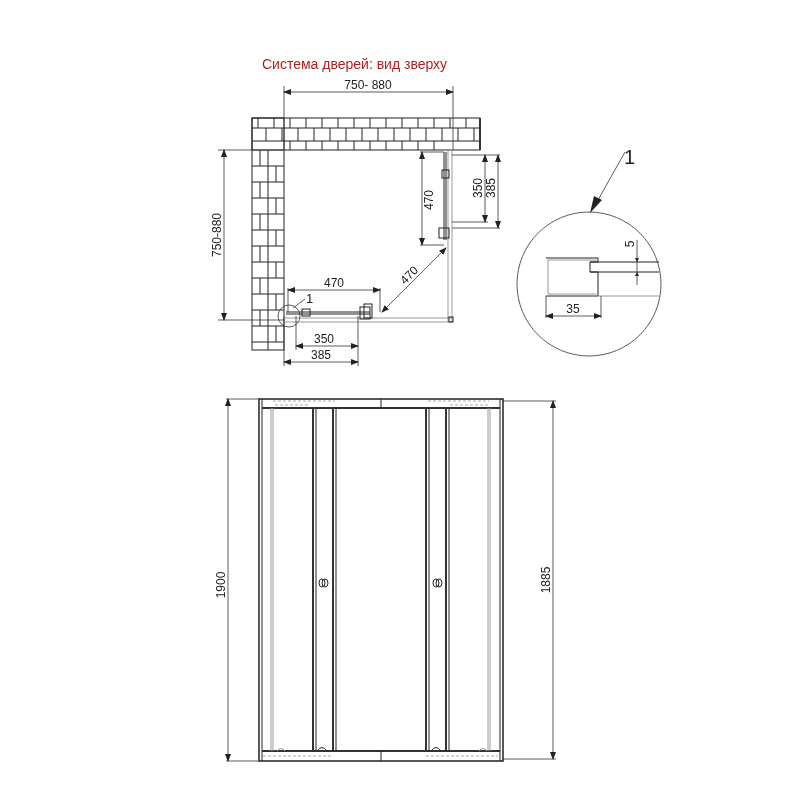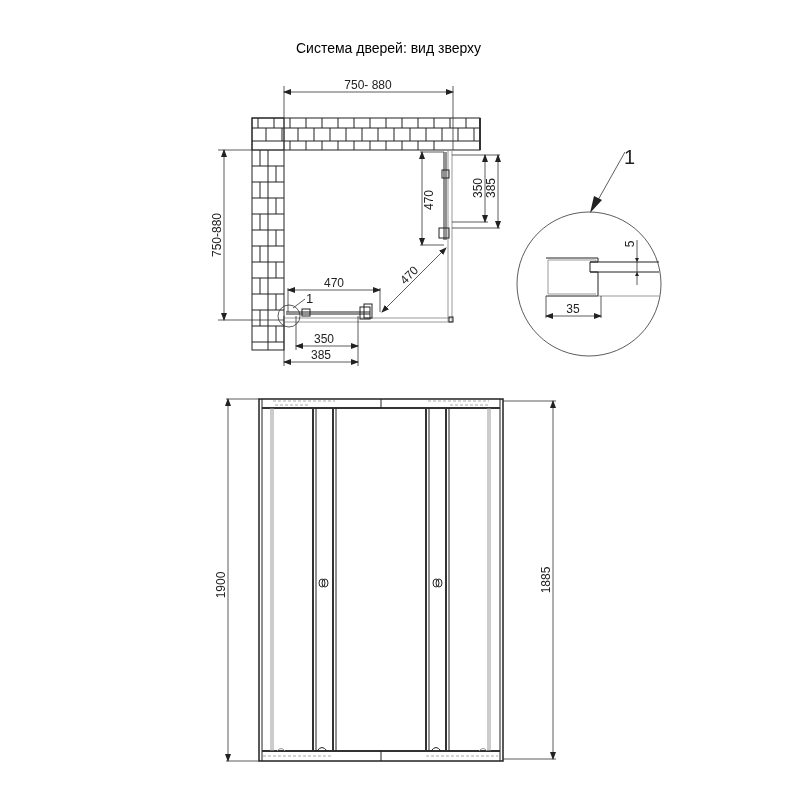--- a/index.html
+++ b/index.html
@@ -1,18 +1,18 @@
 <!DOCTYPE html>
 <html><head>
   <meta charset="utf-8">
   <style>
     html, body { margin: 0; padding: 0; background: #ffffff; }
     body { width: 800px; height: 800px; position: relative; overflow: hidden; font-family: "Liberation Sans", sans-serif; }
     svg { position: absolute; left: 0; top: 0; }
-    .title { position: absolute; left: 262px; top: 40px; font-size: 14px; color: #000000; white-space: nowrap; margin-left: 34px; }
+    .title { position: absolute; left: 262px; top: 56px; font-size: 14px; color: #b91c1c; white-space: nowrap; }
     .dim { font-family: "Liberation Sans", sans-serif; font-size: 12px; fill: #222; }
     .callout { font-family: "Liberation Sans", sans-serif; fill: #222; }
     .ln { stroke: #222; fill: none; stroke-width: 1; }
     .thin { stroke: #333; fill: none; stroke-width: 0.8; }
     .gray { stroke: #999; fill: none; stroke-width: 1; }
     .dash { stroke: #aaa; fill: none; stroke-width: 1; stroke-dasharray: 3 2; }
     .thick { stroke: #333; fill: none; stroke-width: 2; }
   </style>
 </head>
 <body>

